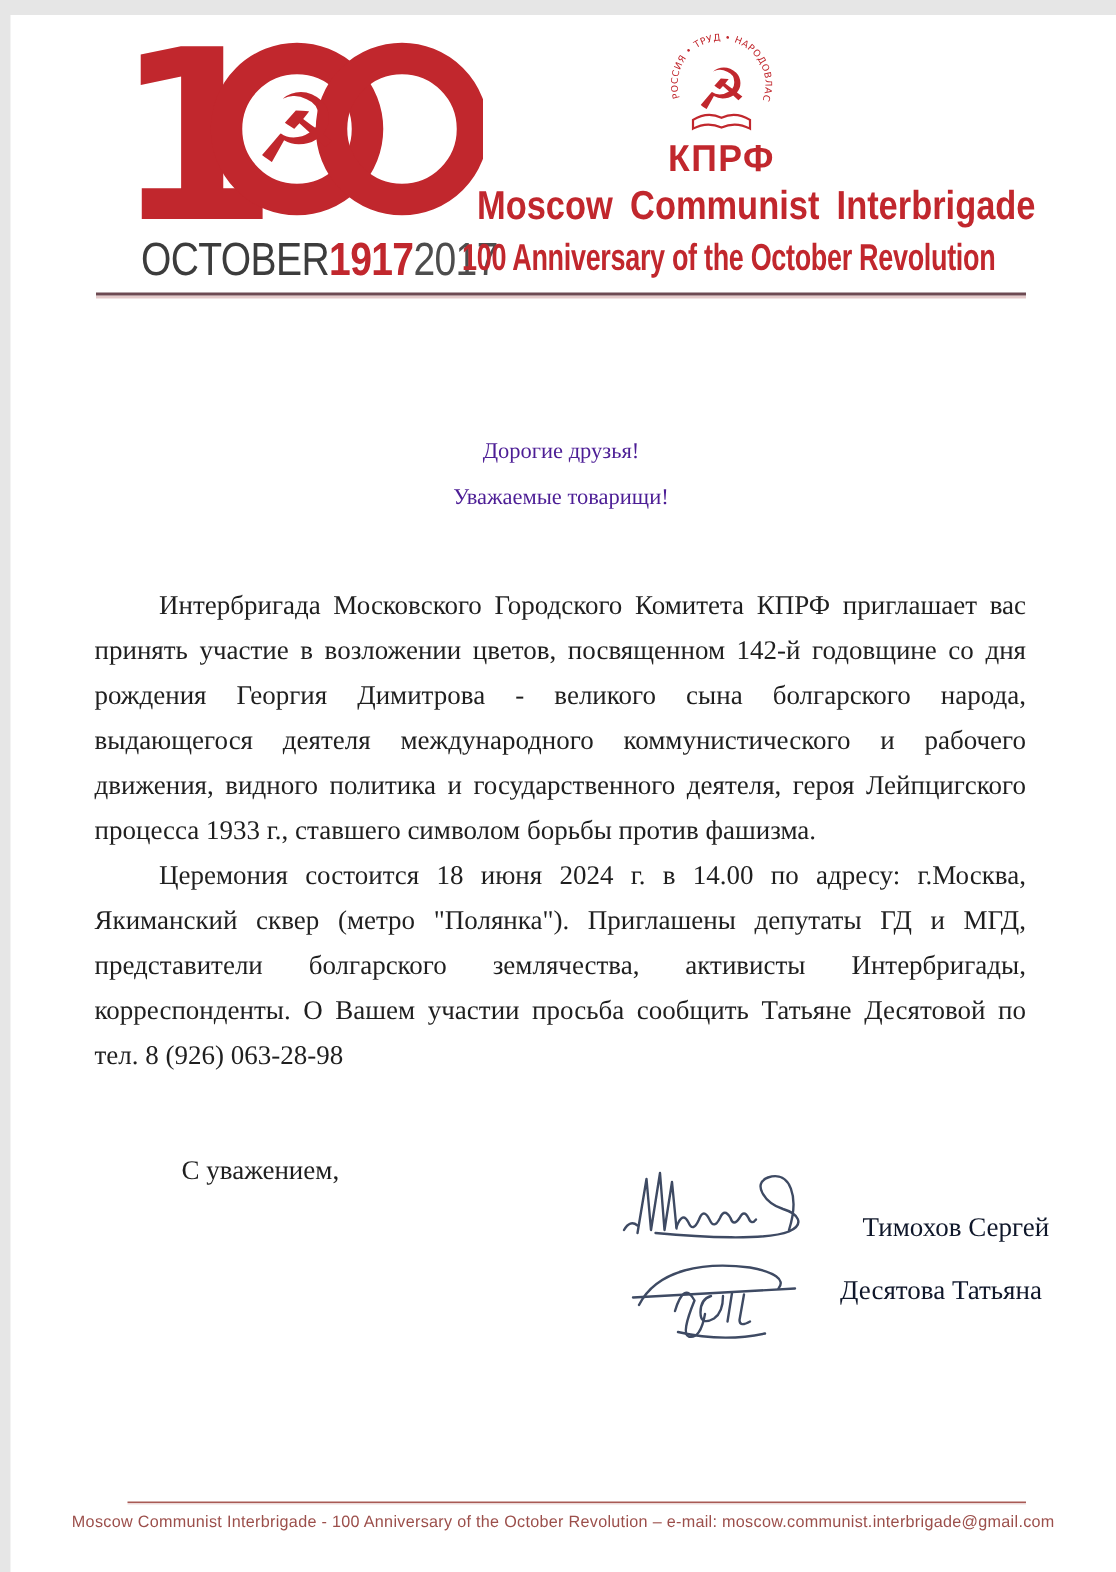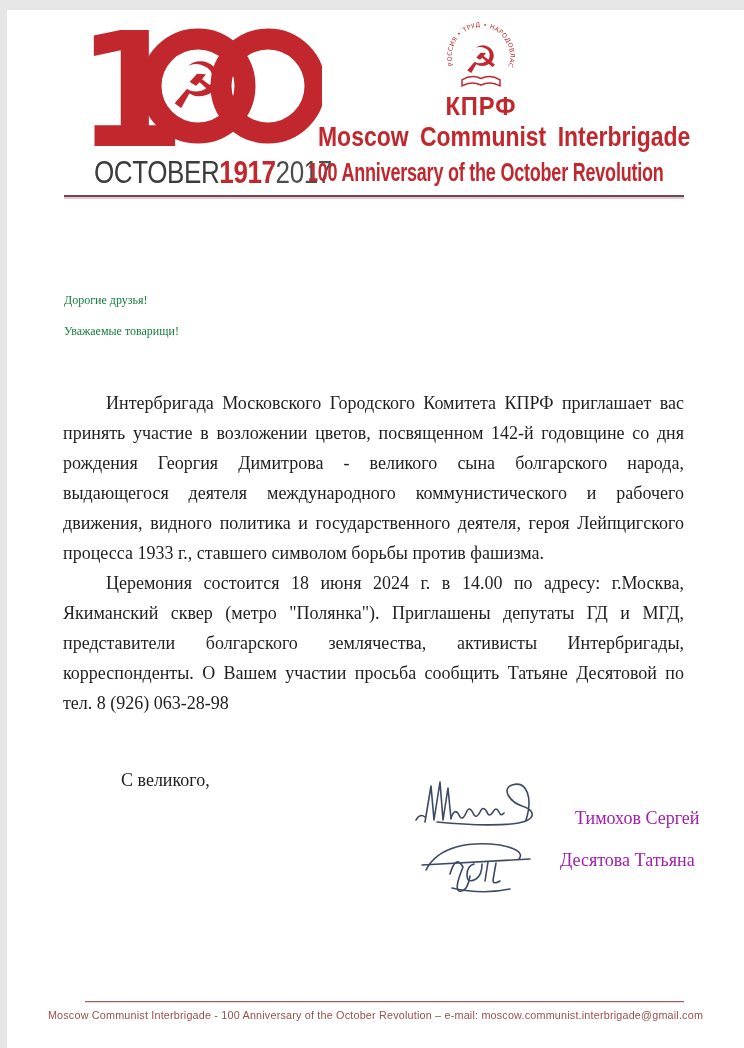--- a/index.html
+++ b/index.html
@@ -42,40 +42,40 @@
     font-size:25px;color:#c1272d;letter-spacing:-0.3px;
     transform:scaleX(0.72);transform-origin:left center;
   }
   .header-rule{
     position:absolute;left:64px;top:195px;width:620px;height:2px;
     background:#6d4a52;
     box-shadow:0 2px 0 rgba(196,138,138,0.45);
   }
   
   .greeting{
-    position:absolute;left:64px;width:620px;text-align:left;
-    font-size:12px;color:#15803d;white-space:nowrap;
+    position:absolute;left:64px;width:620px;text-align:center;
+    font-size:15px;color:#4c1d95;white-space:nowrap;
   }
   .greeting1{top:293px;}
   .greeting2{top:324px;}
   .body-text{
     position:absolute;left:63px;top:388px;width:621px;
     font-size:18px;line-height:30px;color:#1f1f1f;
     text-align:justify;
   }
   .body-text p{margin:0;text-indent:43px;}
   
   .closing{
     position:absolute;left:121px;top:768px;
     font-size:18px;line-height:25px;color:#1f1f1f;
   }
   .sig1{position:absolute;left:413px;top:776px;width:136px;height:58px;}
   .sig2{position:absolute;left:418px;top:836px;width:120px;height:58px;}
   .sig-name{
-    position:absolute;font-size:18px;color:#a21caf;white-space:nowrap;
+    position:absolute;font-size:18px;color:#0f172a;white-space:nowrap;
   }
   .sig-name1{left:575px;top:808px;}
   .sig-name2{left:560px;top:850px;}
   
   .footer-rule{
     position:absolute;left:85px;top:1001px;width:599px;height:1px;
     background:#a85a55;box-shadow:0 1px 0 rgba(200,150,150,0.35);
   }
   .footer-text{
     position:absolute;left:7px;top:1009px;width:737px;text-align:center;
@@ -124,21 +124,21 @@
 
 <div class="greeting greeting1">Дорогие друзья!</div>
 <div class="greeting greeting2">Уважаемые товарищи!</div>
 
 <div class="body-text">
   <p>Интербригада Московского Городского Комитета КПРФ приглашает вас принять участие в возложении цветов, посвященном 142-й годовщине со дня рождения Георгия Димитрова - великого сына болгарского народа, выдающегося деятеля международного коммунистического и рабочего движения, видного политика и государственного деятеля, героя Лейпцигского процесса 1933 г., ставшего символом борьбы против фашизма.</p>
   <p>Церемония состоится 18 июня 2024 г. в 14.00 по адресу: г.Москва, Якиманский сквер (метро "Полянка"). Приглашены депутаты ГД и МГД, представители болгарского землячества, активисты Интербригады, корреспонденты. О Вашем участии просьба сообщить Татьяне Десятовой по тел. 8 (926) 063-28-98</p>
 </div>
 
 <div class="closing">
-  <div>С великого,</div>
+  <div>С уважением,</div>
 </div>
 
 <svg class="sig1" viewBox="0 0 136 58">
   <g fill="none" stroke="#3e4a63" stroke-width="1.6" stroke-linecap="round" stroke-linejoin="round">
     <path d="M3,44 q4,-7 9,-3"></path>
     <path d="M12,46 L18,10 L21,44 L27,6 L30,44 L35,12 L38,43"></path>
     <path d="M38,42 q4,-11 8,-3 q3,7 7,-2 q3,-8 7,0 q3,7 7,-1 q3,-7 7,0 q2,6 6,0 q3,-6 6,0 q2,5 5,1"></path>
     <path d="M113,44 C120,22 114,4 99,9 C88,13 97,26 109,30 C119,33 124,40 113,45 C98,51 55,49 24,46"></path>
   </g>
 </svg>

